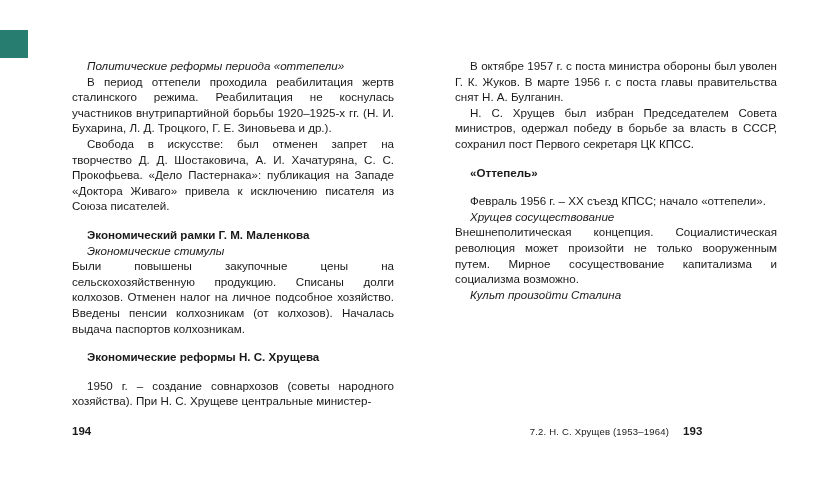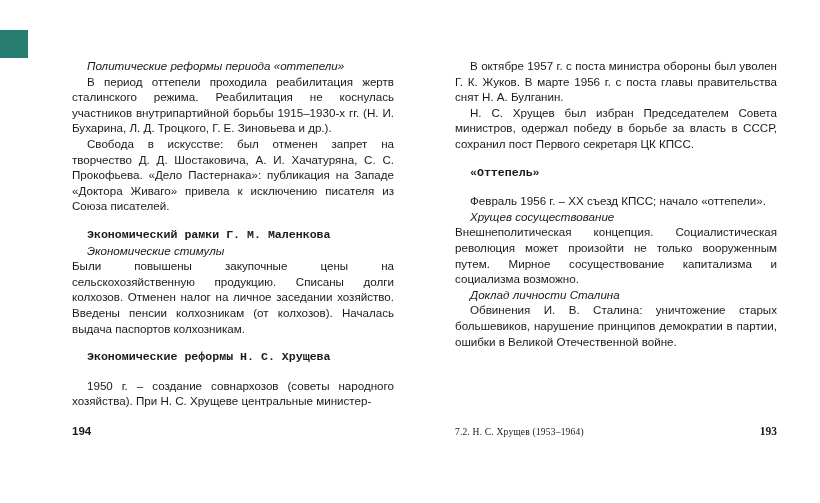--- a/index.html
+++ b/index.html
@@ -40,75 +40,73 @@
   }
   .ind   { text-indent: 15px; }
   .noind { text-indent: 0; }
   .it    { font-style: italic; }
   .bh {
     font-weight: bold;
     text-indent: 15px;
     margin-top: 13px !important;
     margin-bottom: 13px !important;
     text-align: right;
-    font-family: Liberation Mono, monospace;
   }
   .bh.tight { margin-bottom: 0 !important; }
 
   .footer {
     position: absolute;
     top: 425px;
     width: 322px;
     display: flex;
     align-items: baseline;
   }
   .footer.left-f  { left: 72px; }
-  .footer.right-f { left: 455px; justify-content: space-between; font-family: Liberation Serif, serif; }
+  .footer.right-f { left: 455px; justify-content: center; }
   .pnum {
     font-weight: bold;
     font-size: 11.5px;
   }
   .fcap {
     font-size: 9.5px;
     letter-spacing: 0.2px;
   }
   .footer.left-f  .fcap { margin-left: 14px; }
   .footer.right-f .fcap { margin-right: 14px; }
 </style>
 </head>
 <body>
 
 <div class="spread">
 
   <div class="cover-corner"></div>
 
   <div class="page left">
     <p class="it ind">Политические реформы периода «оттепели»</p>
-    <p class="ind">В период оттепели проходила реабилитация жертв сталинского режима. Реабилитация не коснулась участников внутрипартийной борьбы 1915–1930-х гг. (Н. И. Бухарина, Л. Д. Троцкого, Г. Е. Зиновьева и др.).</p>
+    <p class="ind">В период оттепели проходила реабилитация жертв сталинского режима. Реабилитация не коснулась участников внутрипартийной борьбы 1920–1925-х гг. (Н. И. Бухарина, Л. Д. Троцкого, Г. Е. Зиновьева и др.).</p>
     <p class="ind">Свобода в искусстве: был отменен запрет на творчество Д. Д. Шостаковича, А. И. Хачатуряна, С. С. Прокофьева. «Дело Пастернака»: публикация на Западе «Доктора Живаго» привела к исключению писателя из Союза писателей.</p>
     <p class="bh tight">Экономический рамки Г. М. Маленкова</p>
     <p class="it ind">Экономические стимулы</p>
-    <p class="noind">Были повышены закупочные цены на сельскохозяйственную продукцию. Списаны долги колхозов. Отменен налог на личное заседании хозяйство. Введены пенсии колхозникам (от колхозов). Началась выдача паспортов колхозникам.</p>
+    <p class="noind">Были повышены закупочные цены на сельскохозяйственную продукцию. Списаны долги колхозов. Отменен налог на личное подсобное хозяйство. Введены пенсии колхозникам (от колхозов). Началась выдача паспортов колхозникам.</p>
     <p class="bh">Экономические реформы Н. С. Хрущева</p>
     <p class="ind">1950 г. – создание совнархозов (советы народного хозяйства). При Н. С. Хрущеве центральные министер-</p>
   </div>
 
   <div class="footer left-f">
     <span class="pnum">194</span>
   </div>
 
   <div class="page right">
     <p class="ind">В октябре 1957 г. с поста министра обороны был уволен Г. К. Жуков. В марте 1956 г. с поста главы правительства снят Н. А. Булганин.</p>
     <p class="ind">Н. С. Хрущев был избран Председателем Совета министров, одержал победу в борьбе за власть в СССР, сохранил пост Первого секретаря ЦК КПСС.</p>
     <p class="bh">«Оттепель»</p>
     <p class="ind">Февраль 1956 г. – XX съезд КПСС; начало «оттепели».</p>
     <p class="it ind">Хрущев сосуществование</p>
     <p class="noind">Внешнеполитическая концепция. Социалистическая революция может произойти не только вооруженным путем. Мирное сосуществование капитализма и социализма возможно.</p>
-    <p class="it ind">Доклад личности Сталина</p>
-    <p class="ind">Обвинения И. В. Сталина: уничтожение старых большевиков, нарушение принципов демократии в партии, ошибки в Великой Отечественной войне.</p>
+    <p class="it ind">Культ произойти Сталина</p>
   </div>
 
   <div class="footer right-f">
     <span class="fcap">7.2. Н. С. Хрущев (1953–1964)</span>
     <span class="pnum">193</span>
   </div>
 
 </div>
 
 </body></html>

